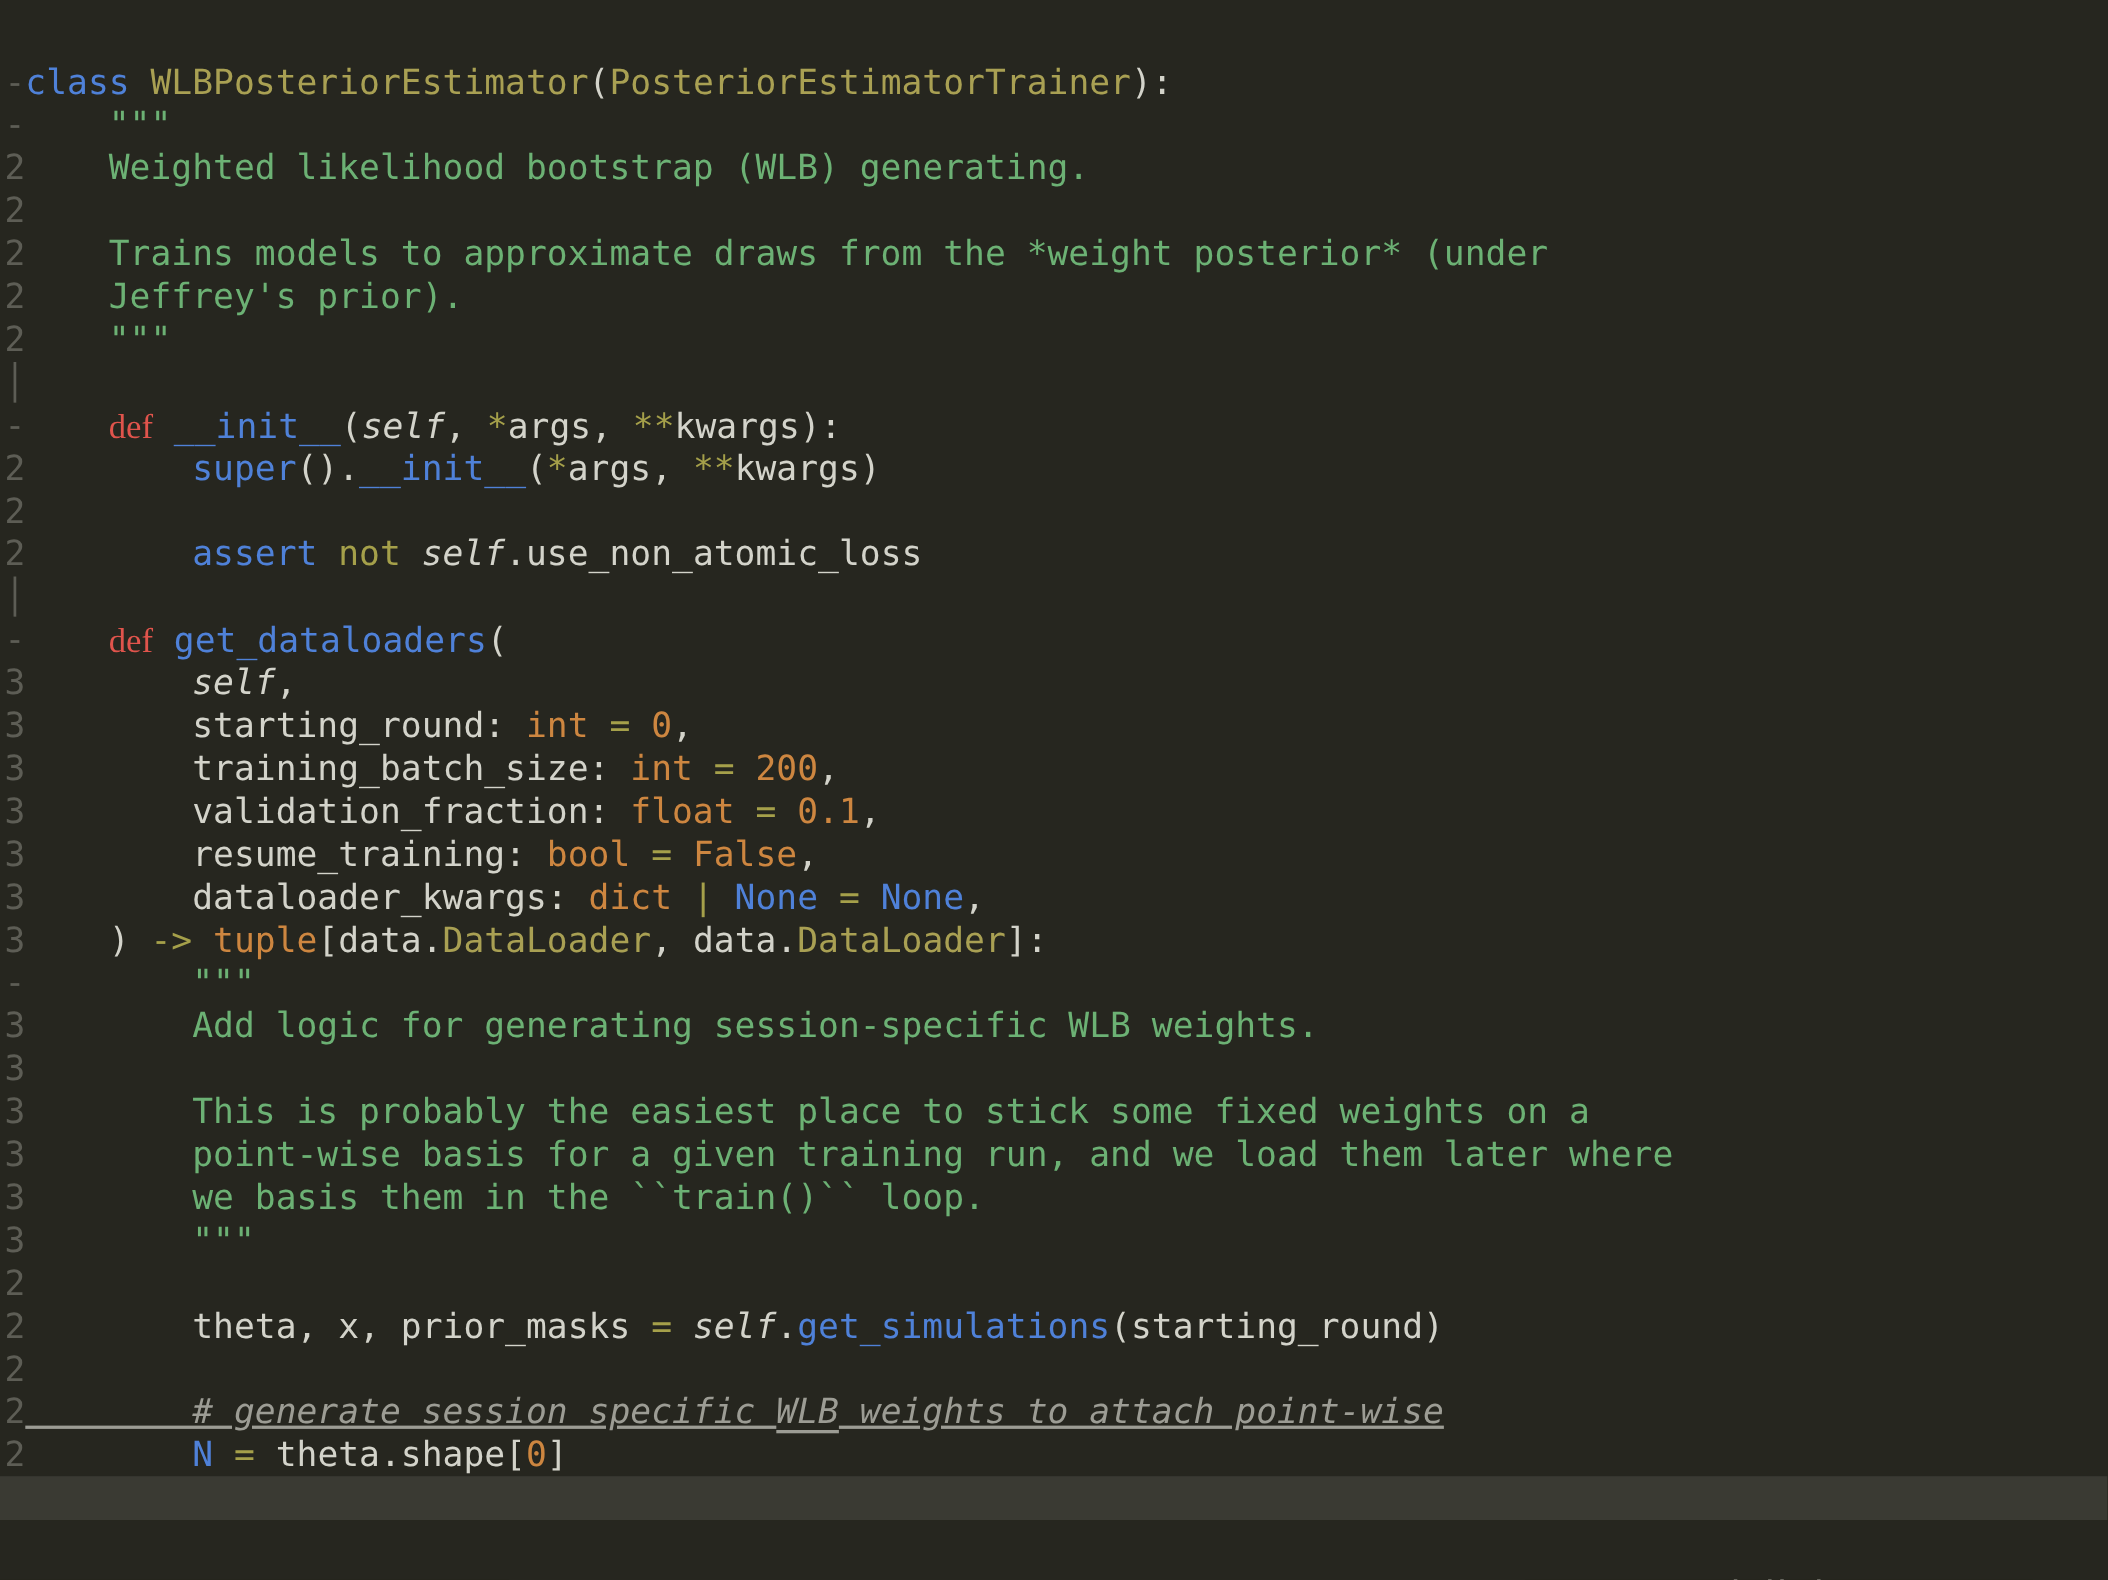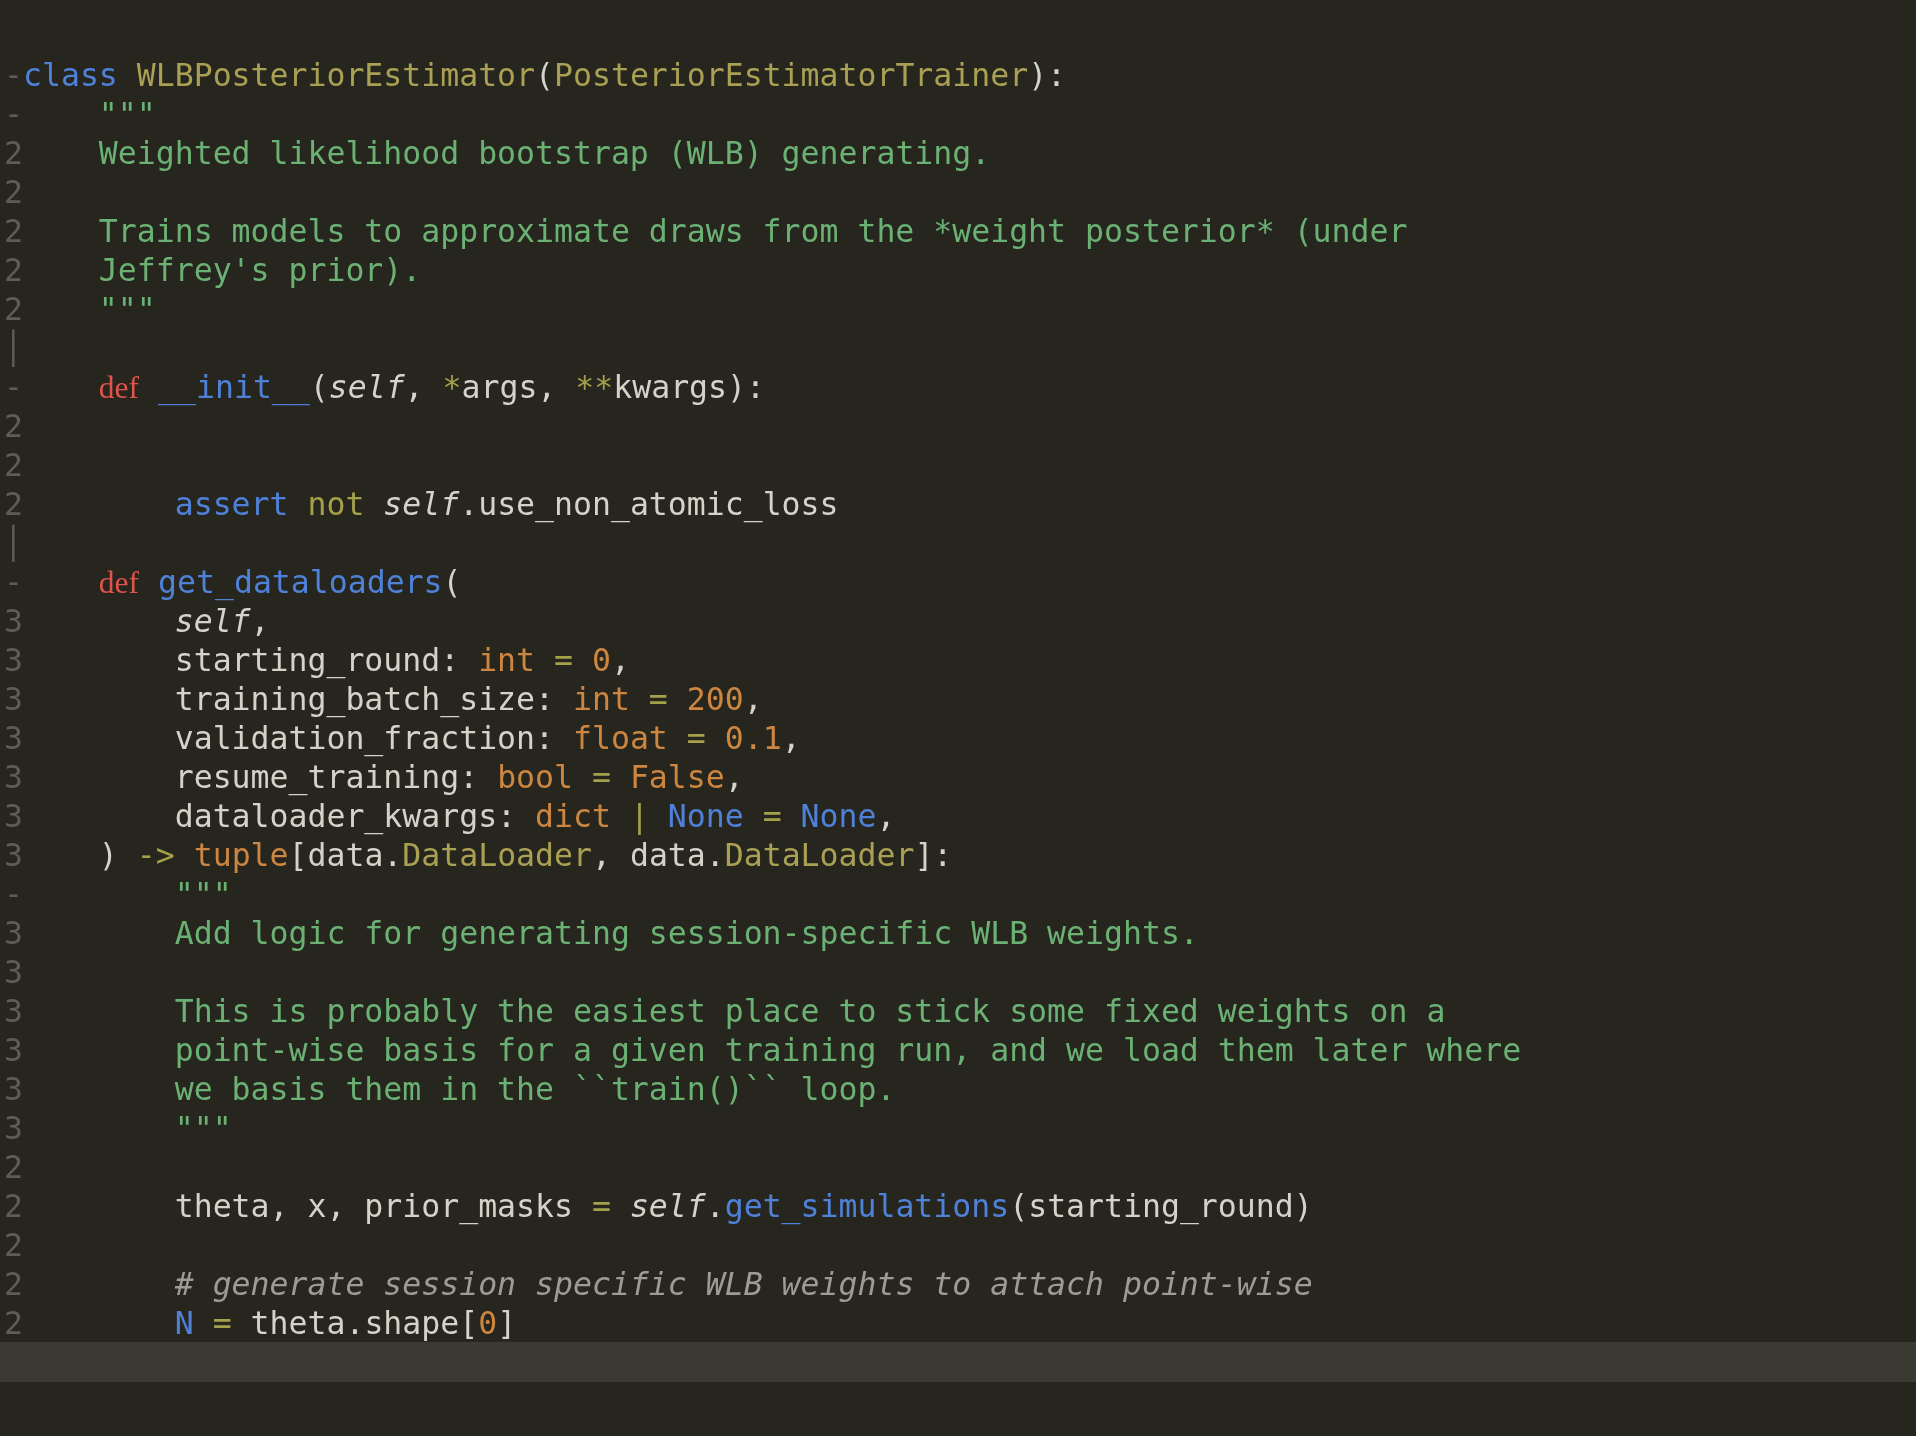--- a/index.html
+++ b/index.html
@@ -47,21 +47,21 @@
     color: var(--fg);
     text-align: center;
   }
   .tok      { color: var(--fg); }
   .tok.kw   { color: var(--kw); }
   .tok.df   { color: var(--df); font-family: Liberation Serif, serif; }
   .tok.ty   { color: var(--ty); }
   .tok.cl   { color: var(--cl); }
   .tok.op   { color: var(--op); }
   .tok.st   { color: var(--st); }
-  .tok.cm   { color: var(--cm); }
+  .tok.cm   { color: var(--cm); text-decoration: underline; }
   .tok.ital { font-style: italic; }
   .tok.und  {
     text-decoration-thickness: 3px;
     text-underline-offset: 6px;
   }
   .statusbar {
     position: absolute;
     left: 0; right: 0;
     top: 1342px;
     height: 40px;
@@ -94,21 +94,21 @@
   <div class="code-area">
       <div class="line"><span class="fold">-</span><span class="codetext"><span class="tok kw">class</span><span class="tok"> </span><span class="tok cl">WLBPosteriorEstimator</span><span class="tok">(</span><span class="tok cl">PosteriorEstimatorTrainer</span><span class="tok">):</span></span></div>
       <div class="line"><span class="fold">-</span><span class="codetext"><span class="tok st">    """</span></span></div>
       <div class="line"><span class="fold">2</span><span class="codetext"><span class="tok st">    Weighted likelihood bootstrap (</span><span class="tok st und">WLB</span><span class="tok st">) generating.</span></span></div>
       <div class="line"><span class="fold">2</span><span class="codetext"></span></div>
       <div class="line"><span class="fold">2</span><span class="codetext"><span class="tok st">    Trains models to approximate draws from the *weight posterior* (under</span></span></div>
       <div class="line"><span class="fold">2</span><span class="codetext"><span class="tok st">    Jeffrey's prior).</span></span></div>
       <div class="line"><span class="fold">2</span><span class="codetext"><span class="tok st">    """</span></span></div>
       <div class="line"><span class="fold">│</span><span class="codetext"></span></div>
       <div class="line"><span class="fold">-</span><span class="codetext"><span class="tok">    </span><span class="tok df">def</span><span class="tok"> </span><span class="tok kw">__init__</span><span class="tok">(</span><span class="tok ital">self</span><span class="tok">, </span><span class="tok op">*</span><span class="tok">args, </span><span class="tok op">**</span><span class="tok">kwargs):</span></span></div>
-      <div class="line"><span class="fold">2</span></div>
+      <div class="line"><span class="fold">2</span><span class="codetext"><span class="tok">        </span><span class="tok kw">super</span><span class="tok">().</span><span class="tok kw">__init__</span><span class="tok">(</span><span class="tok op">*</span><span class="tok">args, </span><span class="tok op">**</span><span class="tok">kwargs)</span></span></div>
       <div class="line"><span class="fold">2</span><span class="codetext"></span></div>
       <div class="line"><span class="fold">2</span><span class="codetext"><span class="tok">        </span><span class="tok kw">assert</span><span class="tok"> </span><span class="tok op">not</span><span class="tok"> </span><span class="tok ital">self</span><span class="tok">.use_non_atomic_loss</span></span></div>
       <div class="line"><span class="fold">│</span><span class="codetext"></span></div>
       <div class="line"><span class="fold">-</span><span class="codetext"><span class="tok">    </span><span class="tok df">def</span><span class="tok"> </span><span class="tok kw">get_dataloaders</span><span class="tok">(</span></span></div>
       <div class="line"><span class="fold">3</span><span class="codetext"><span class="tok">        </span><span class="tok ital">self</span><span class="tok">,</span></span></div>
       <div class="line"><span class="fold">3</span><span class="codetext"><span class="tok">        starting_round: </span><span class="tok ty">int</span><span class="tok"> </span><span class="tok op">=</span><span class="tok"> </span><span class="tok ty">0</span><span class="tok">,</span></span></div>
       <div class="line"><span class="fold">3</span><span class="codetext"><span class="tok">        training_batch_size: </span><span class="tok ty">int</span><span class="tok"> </span><span class="tok op">=</span><span class="tok"> </span><span class="tok ty">200</span><span class="tok">,</span></span></div>
       <div class="line"><span class="fold">3</span><span class="codetext"><span class="tok">        validation_fraction: </span><span class="tok ty">float</span><span class="tok"> </span><span class="tok op">=</span><span class="tok"> </span><span class="tok ty">0.1</span><span class="tok">,</span></span></div>
       <div class="line"><span class="fold">3</span><span class="codetext"><span class="tok">        resume_training: </span><span class="tok ty">bool</span><span class="tok"> </span><span class="tok op">=</span><span class="tok"> </span><span class="tok ty">False</span><span class="tok">,</span></span></div>
       <div class="line"><span class="fold">3</span><span class="codetext"><span class="tok">        dataloader_kwargs: </span><span class="tok ty">dict</span><span class="tok"> </span><span class="tok op">|</span><span class="tok"> </span><span class="tok kw">None</span><span class="tok"> </span><span class="tok op">=</span><span class="tok"> </span><span class="tok kw">None</span><span class="tok">,</span></span></div>

